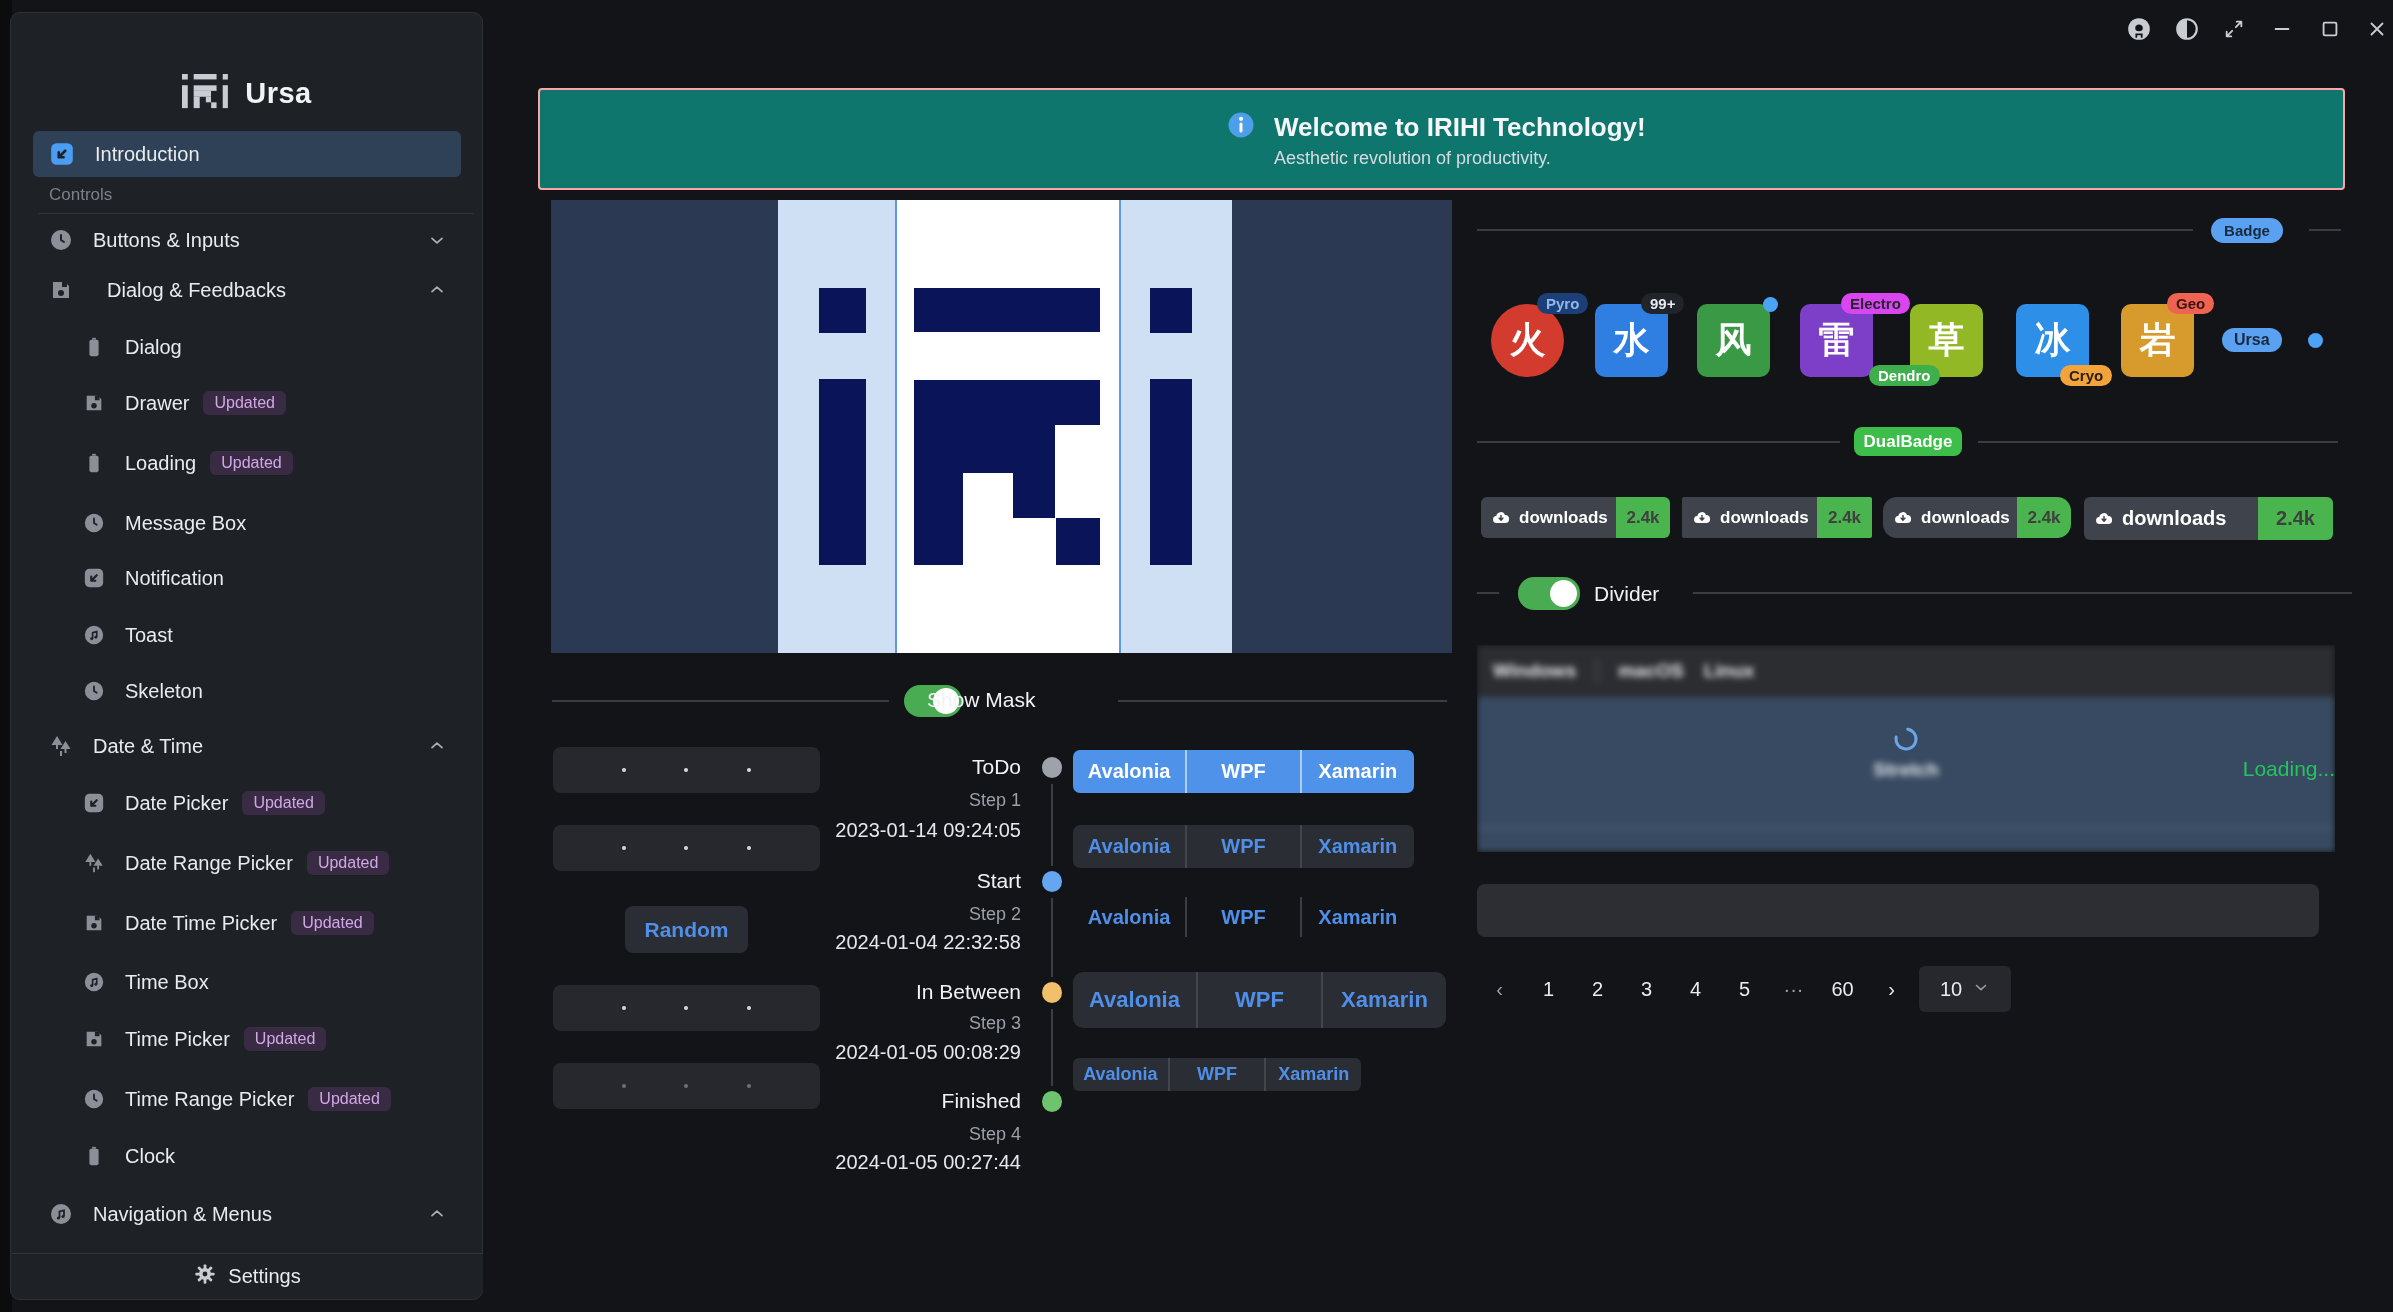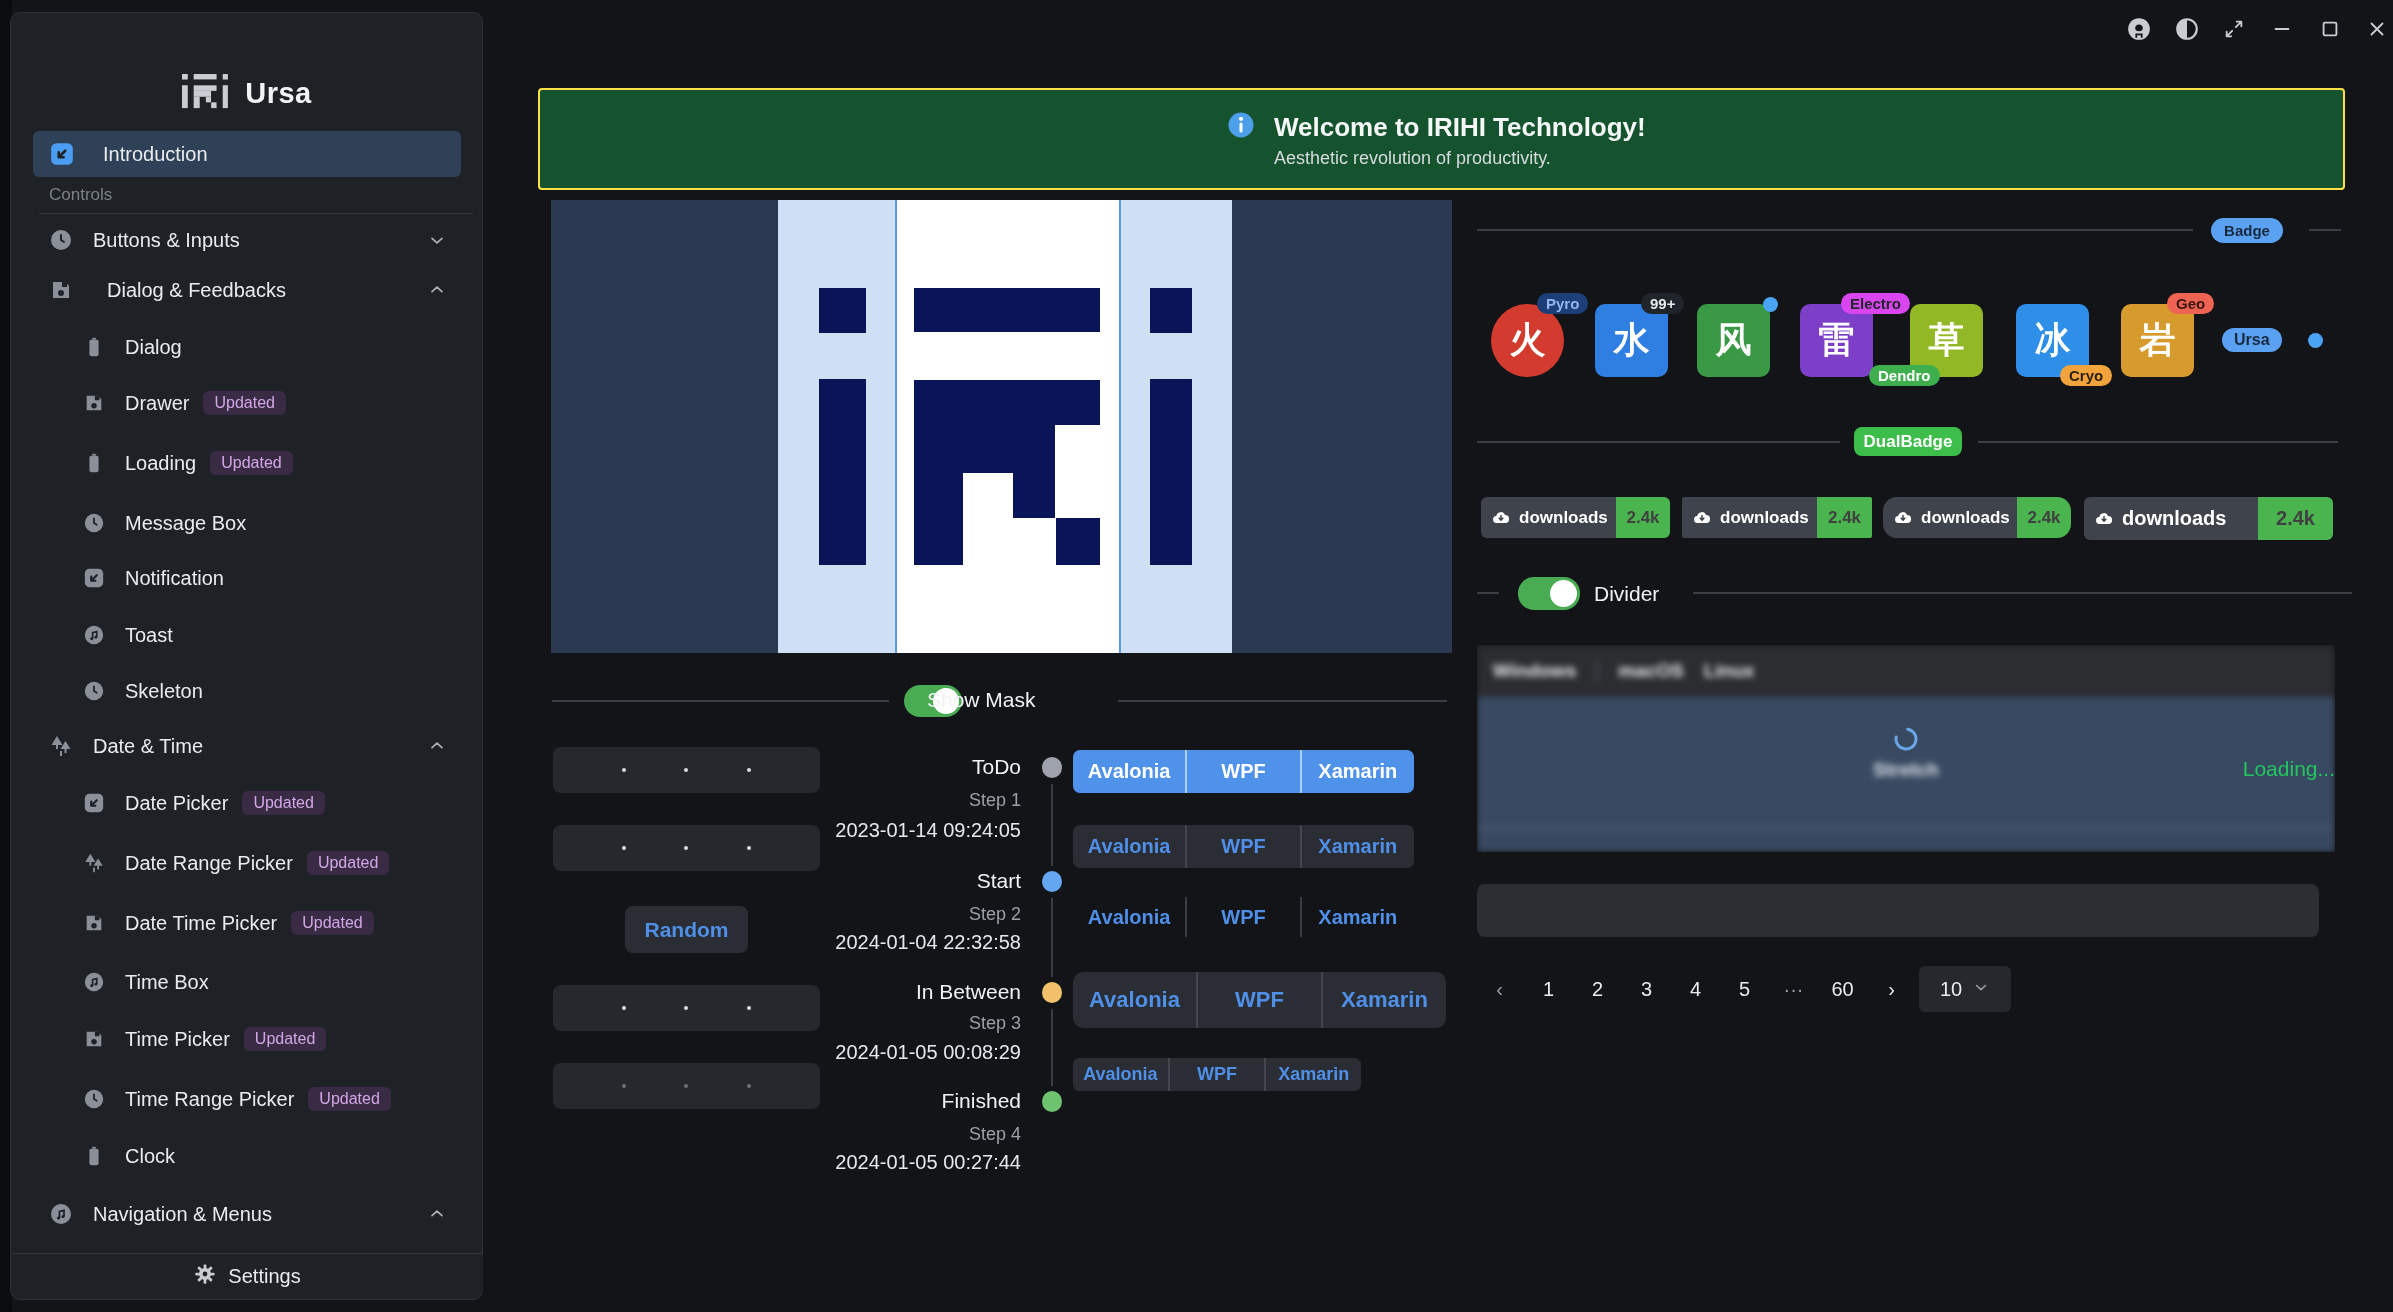--- a/index.html
+++ b/index.html
@@ -26,22 +26,22 @@
   .sb-sec{position:absolute;left:38px;font-size:17px;color:#7c8188;}
   .sb-div{position:absolute;left:28px;width:434px;height:1px;background:#33363c;}
   .chev{position:absolute;right:14px;}
   .upbadge{margin-left:14px;background:#3a2b44;color:#d2a7e6;font-size:16px;padding:3px 11px;border-radius:6px;white-space:nowrap;}
   #sb-settings{position:absolute;left:1px;bottom:1px;width:471px;height:44px;border-top:1px solid #33363b;
     display:flex;align-items:center;justify-content:center;gap:12px;border-radius:0 0 10px 10px;background:#1e2126;}
   #sb-settings .lbl{font-size:20px;color:#e9ebee;}
   
   .tb-btn{position:absolute;top:14px;width:30px;height:30px;display:flex;align-items:center;justify-content:center;}
   
-  #banner{position:absolute;left:538px;top:88px;width:1807px;height:102px;background:#14532d;
-    border:2px solid #fde047;border-radius:4px;box-sizing:border-box;}
+  #banner{position:absolute;left:538px;top:88px;width:1807px;height:102px;background:#0f766e;
+    border:2px solid #fca5a5;border-radius:4px;box-sizing:border-box;}
   #banner .row{position:absolute;left:686px;top:20px;display:flex;align-items:center;gap:18px;}
   #banner .tt{font-size:26px;font-weight:bold;color:#f4f6f8;}
   #banner .st{position:absolute;left:734px;top:58px;font-size:18px;color:#d7dbe0;}
   
   .hline{position:absolute;height:2px;background:#3a3d43;}
   .toggle{position:absolute;width:58px;height:32px;border-radius:16px;background:#49ab52;}
   .toggle .knob{position:absolute;right:3px;top:3px;width:26px;height:26px;border-radius:50%;background:#ffffff;}
   .tog-lbl{position:absolute;font-size:21px;color:#f0f2f4;}
   
   .dot-input{position:absolute;left:553px;width:267px;height:46px;background:#26282e;border-radius:8px;
@@ -113,21 +113,21 @@
             <rect x="363" y="273" width="49" height="92"></rect>
    <rect x="462" y="273" width="42" height="45"></rect>
             <rect x="505" y="318" width="44" height="47"></rect>
    <rect x="599" y="88" width="42" height="45"></rect>
             <rect x="599" y="179" width="42" height="186"></rect>
           </g>
         </svg></span>
     <span class="t">Ursa</span>
   </div>
   <div id="sb-list">
-      <div class="sb-row top sel" style="top: 6px; gap: 8px;">
+      <div class="sb-row top sel" style="top: 6px;">
         <span style="display:flex">
           <svg width="26" height="26" viewBox="0 0 24 24">
             <rect x="2" y="2" width="20" height="20" rx="5" fill="#4a9df0"></rect>
             <path d="M15 9L9 15M9 15h4.5M9 15v-4.5" stroke="#1e2126" stroke-width="2.4" fill="none" stroke-linecap="round"></path>
           </svg>
         </span>
                    <span class="lbl">Introduction</span>
       </div>
       <div class="sb-sec" style="top: 60px;">Controls</div>
       <div class="sb-div" style="top: 88px;"></div>

